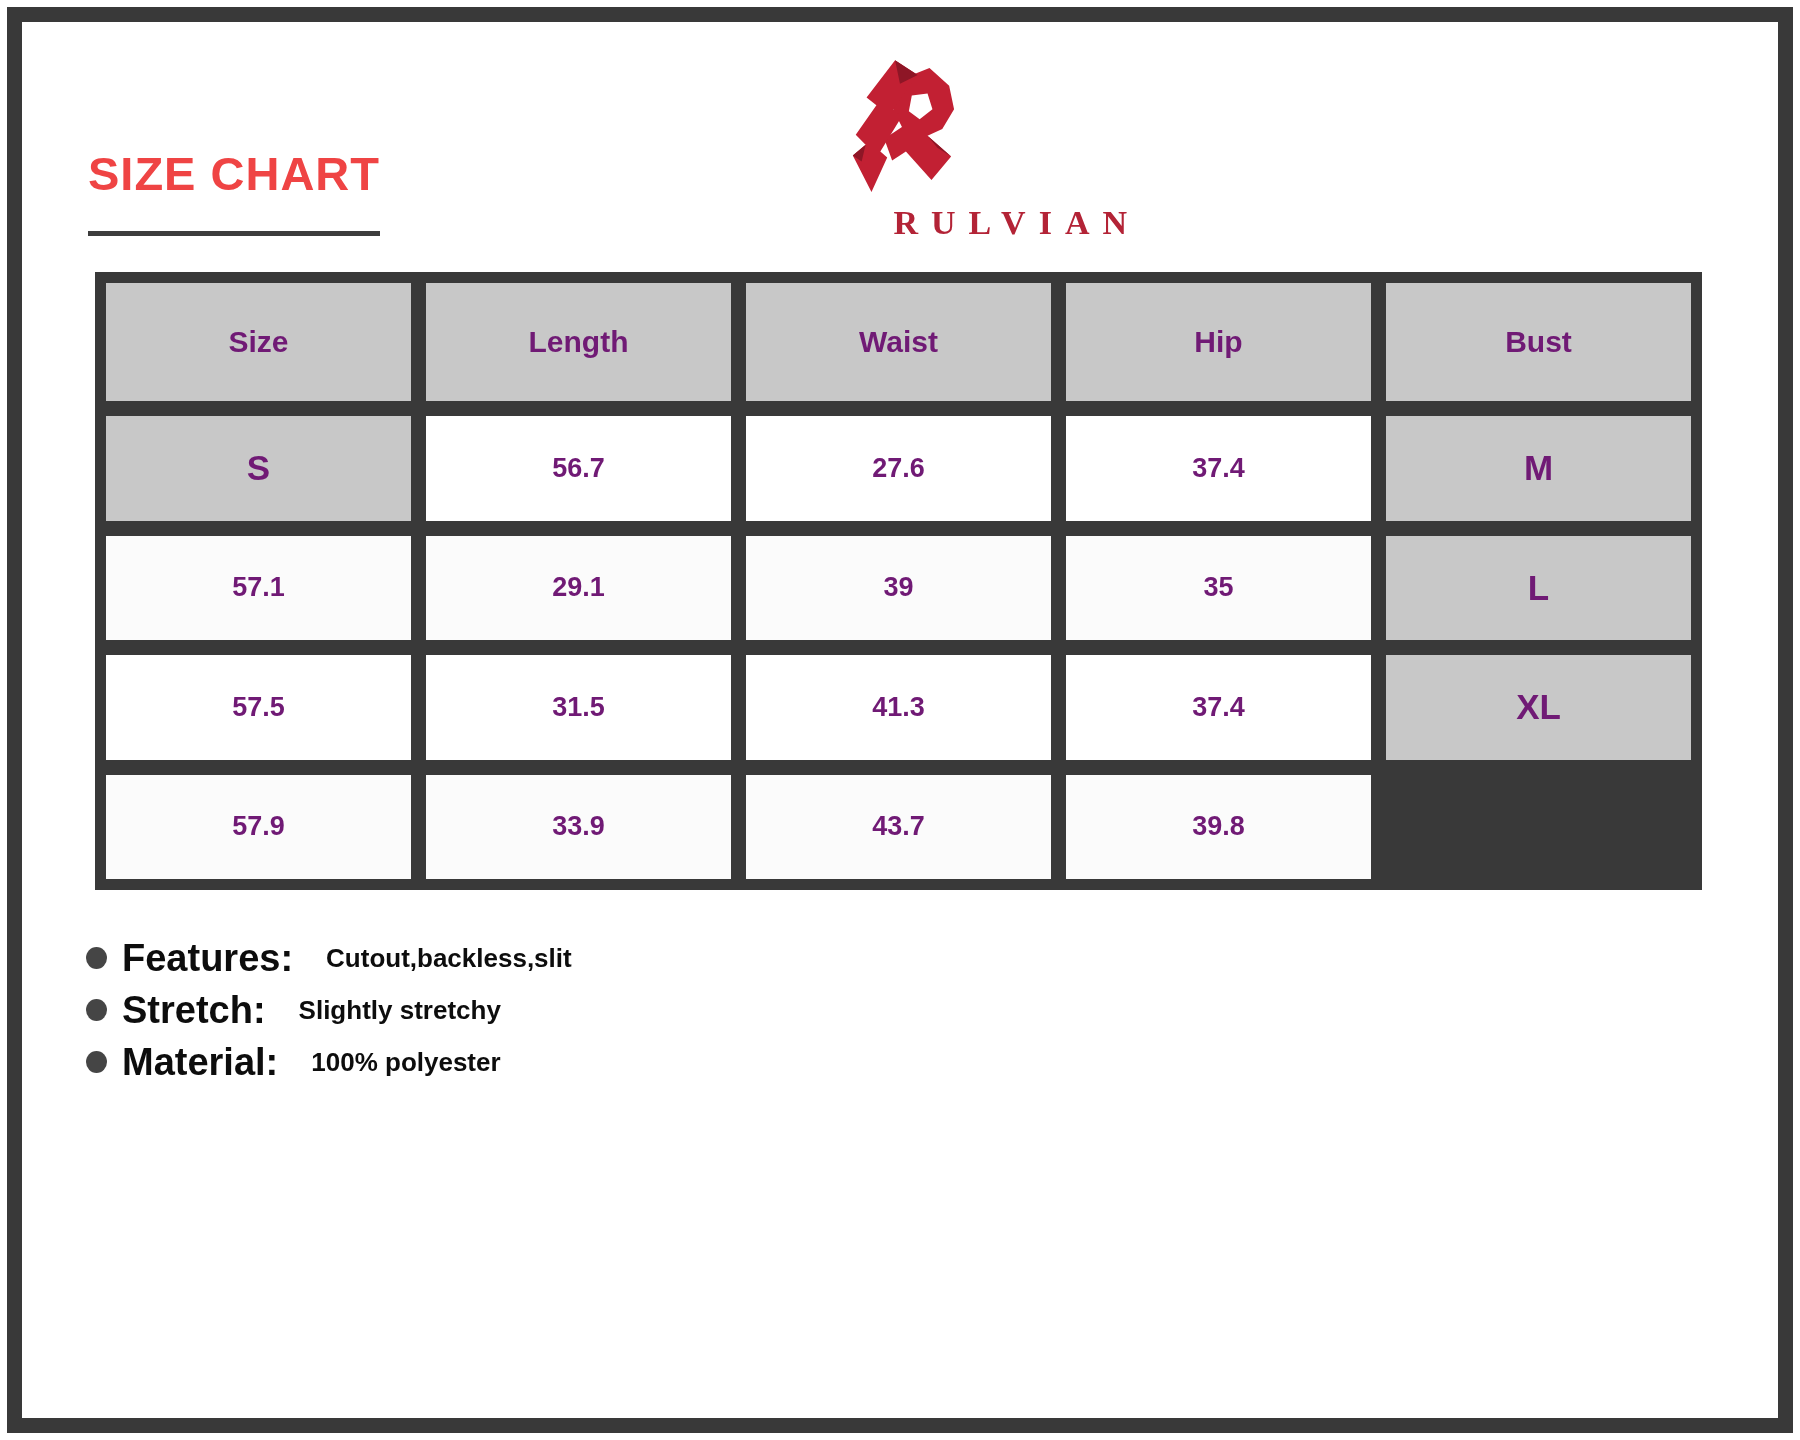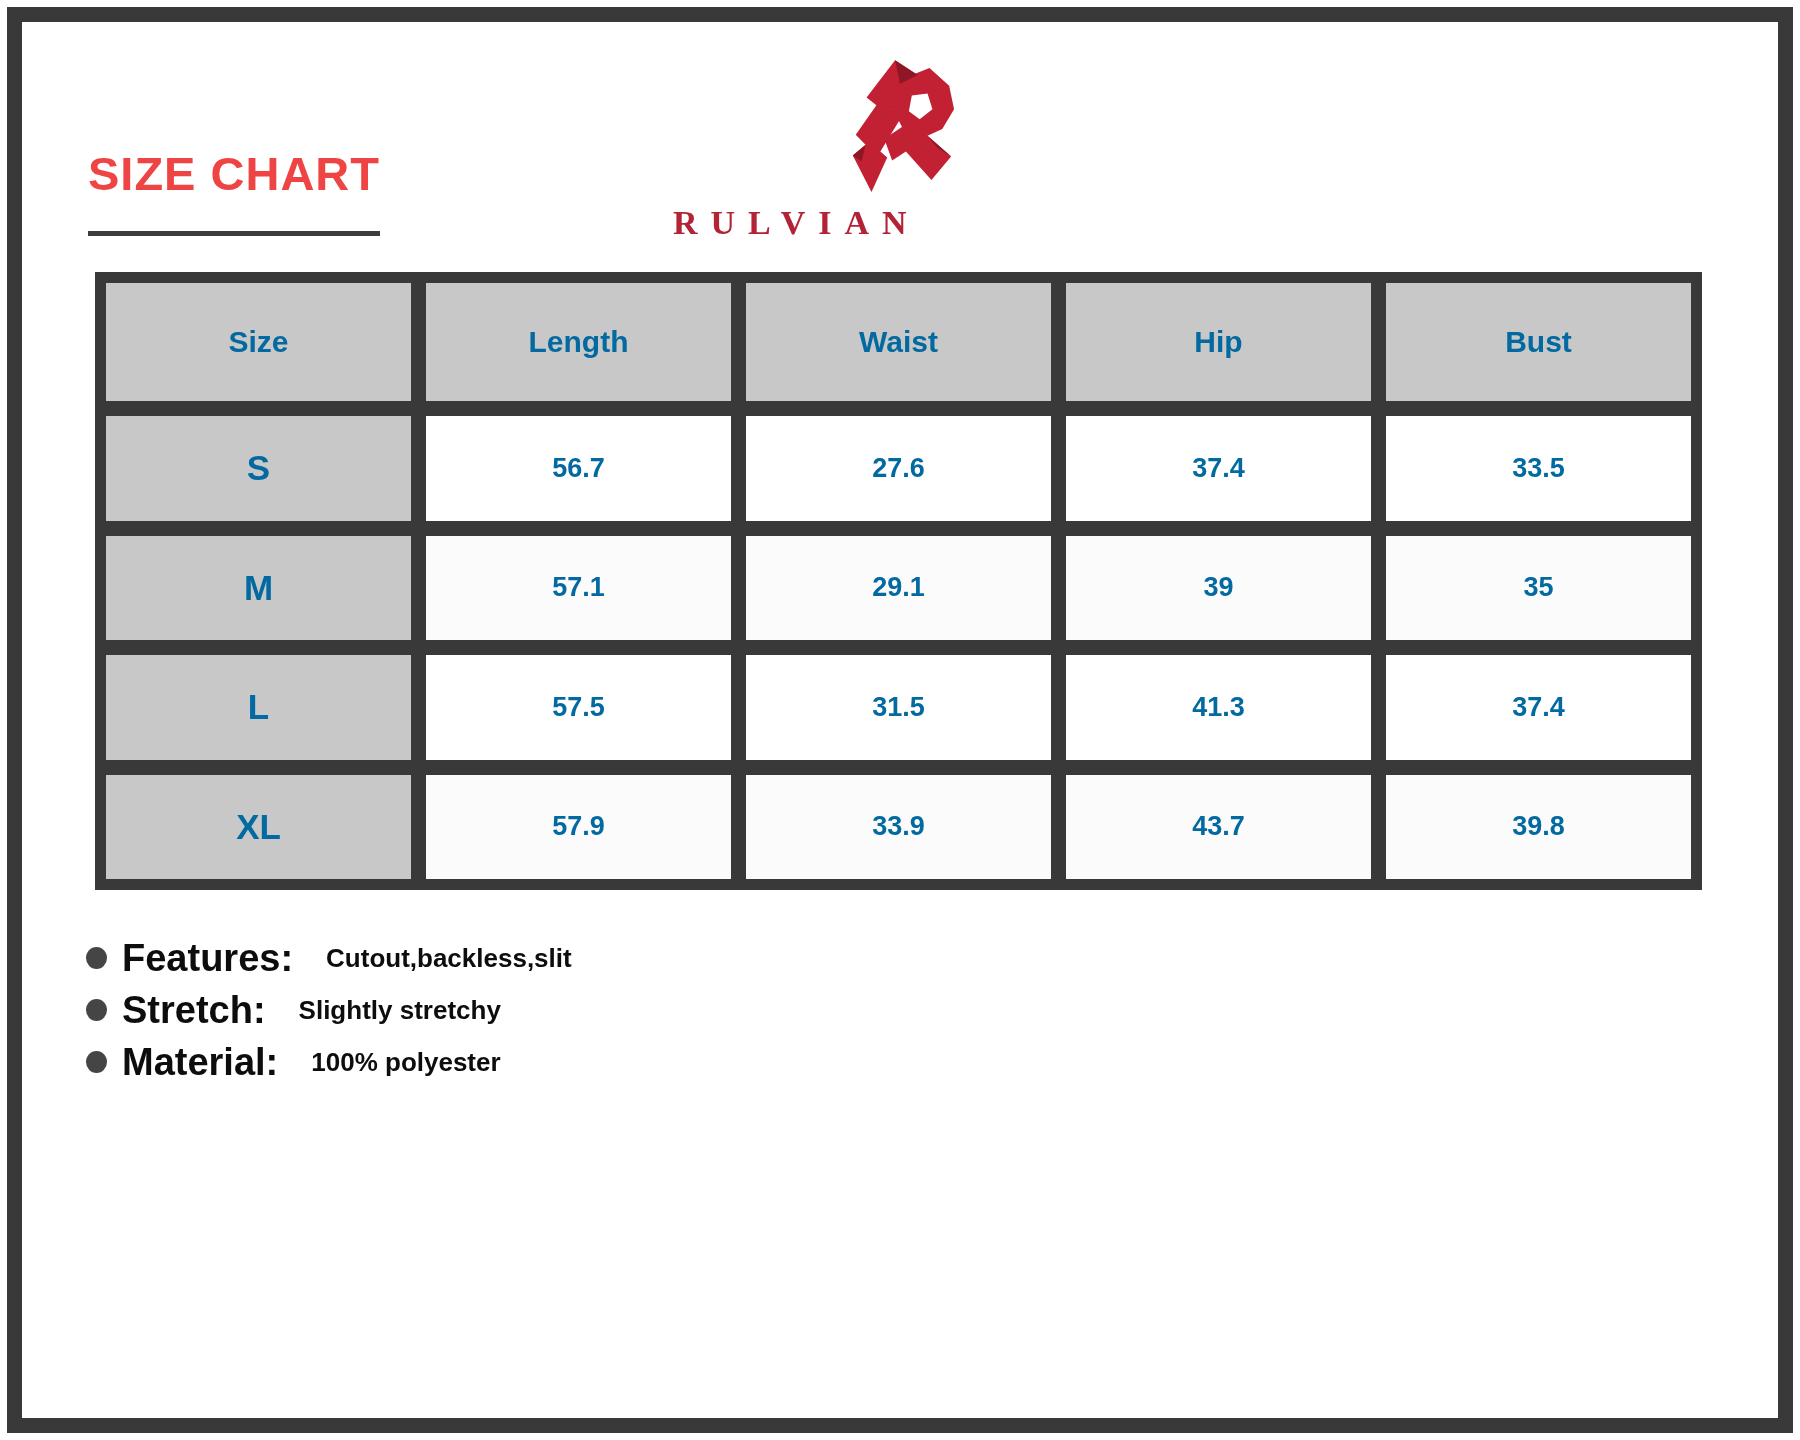--- a/index.html
+++ b/index.html
@@ -39,21 +39,21 @@
     border-bottom: 5px solid #3d3d3d;
     width: 100%;
   }
 
   
   .brand {
     position: absolute;
     left: 50%; top: 58px;
     transform: translateX(-50%);
     width: 480px;
-    text-align: left;
+    text-align: right;
   }
   .brand svg { display: block; margin: 0 auto; }
   .brand-name {
     margin-top: 8px;
     font-family: "Liberation Serif", serif;
     font-weight: bold;
     font-size: 34px;
     letter-spacing: 13px;
     text-indent: 13px;
     color: #b32336;
@@ -69,21 +69,21 @@
     grid-template-columns: repeat(5, 1fr);
     grid-template-rows: 118px repeat(4, 1fr);
     gap: 15px;
     padding: 11px;
   }
   .cell {
     display: flex;
     align-items: center;
     justify-content: center;
     font-weight: bold;
-    color: #0369a1;
+    color: #701a75;
   }
   .header-cell { background: #c8c8c8; font-size: 30px; }
   .size-cell   { background: #c8c8c8; font-size: 35px; }
   .value-cell  { background: #ffffff; font-size: 27px; }
   .value-cell.alt { background: #fbfbfb; }
 
   
   .notes {
     position: absolute;
     left: 86px; top: 938px;
@@ -143,21 +143,20 @@
 <div class="size-table" id="sizeTable">
     <div class="cell header-cell">Size</div>
     <div class="cell header-cell">Length</div>
     <div class="cell header-cell">Waist</div>
     <div class="cell header-cell">Hip</div>
     <div class="cell header-cell">Bust</div>
     <div class="cell size-cell">S</div>
     <div class="cell value-cell">56.7</div>
     <div class="cell value-cell">27.6</div>
     <div class="cell value-cell">37.4</div>
-    <div class="cell value-cell">33.5</div>
     <div class="cell size-cell">M</div>
     <div class="cell value-cell alt">57.1</div>
     <div class="cell value-cell alt">29.1</div>
     <div class="cell value-cell alt">39</div>
     <div class="cell value-cell alt">35</div>
     <div class="cell size-cell">L</div>
     <div class="cell value-cell">57.5</div>
     <div class="cell value-cell">31.5</div>
     <div class="cell value-cell">41.3</div>
     <div class="cell value-cell">37.4</div>

